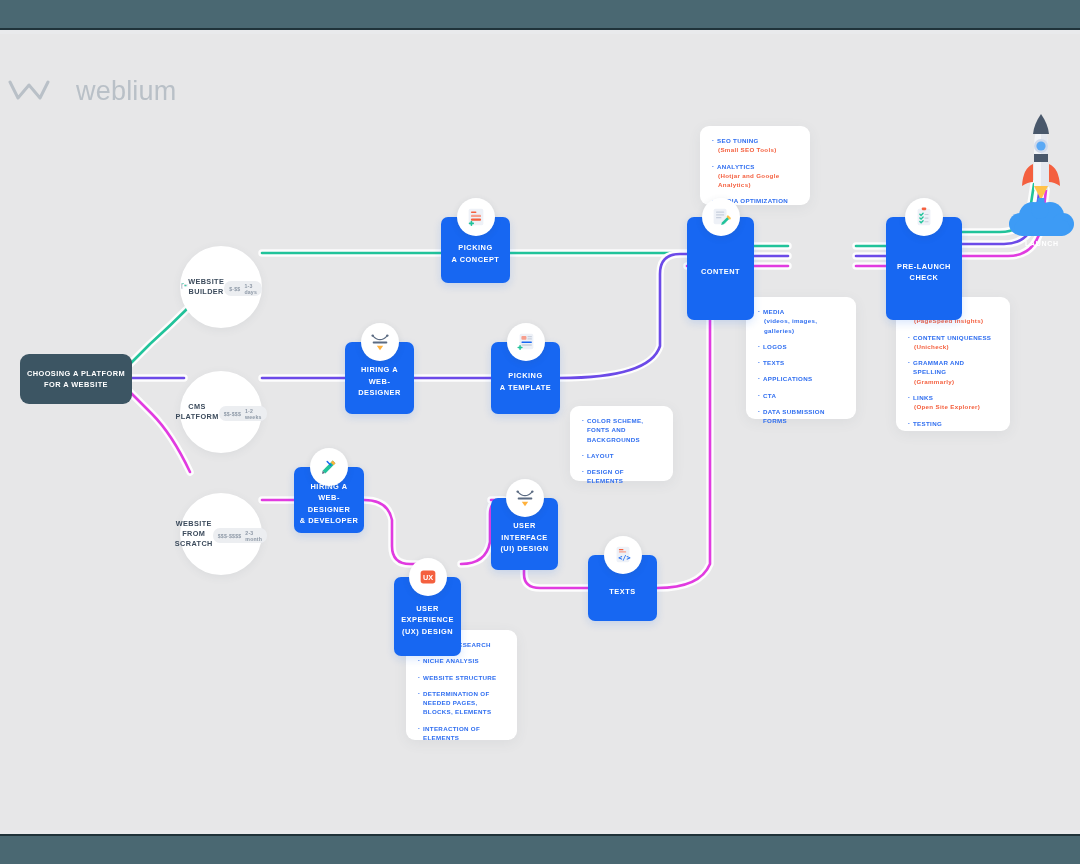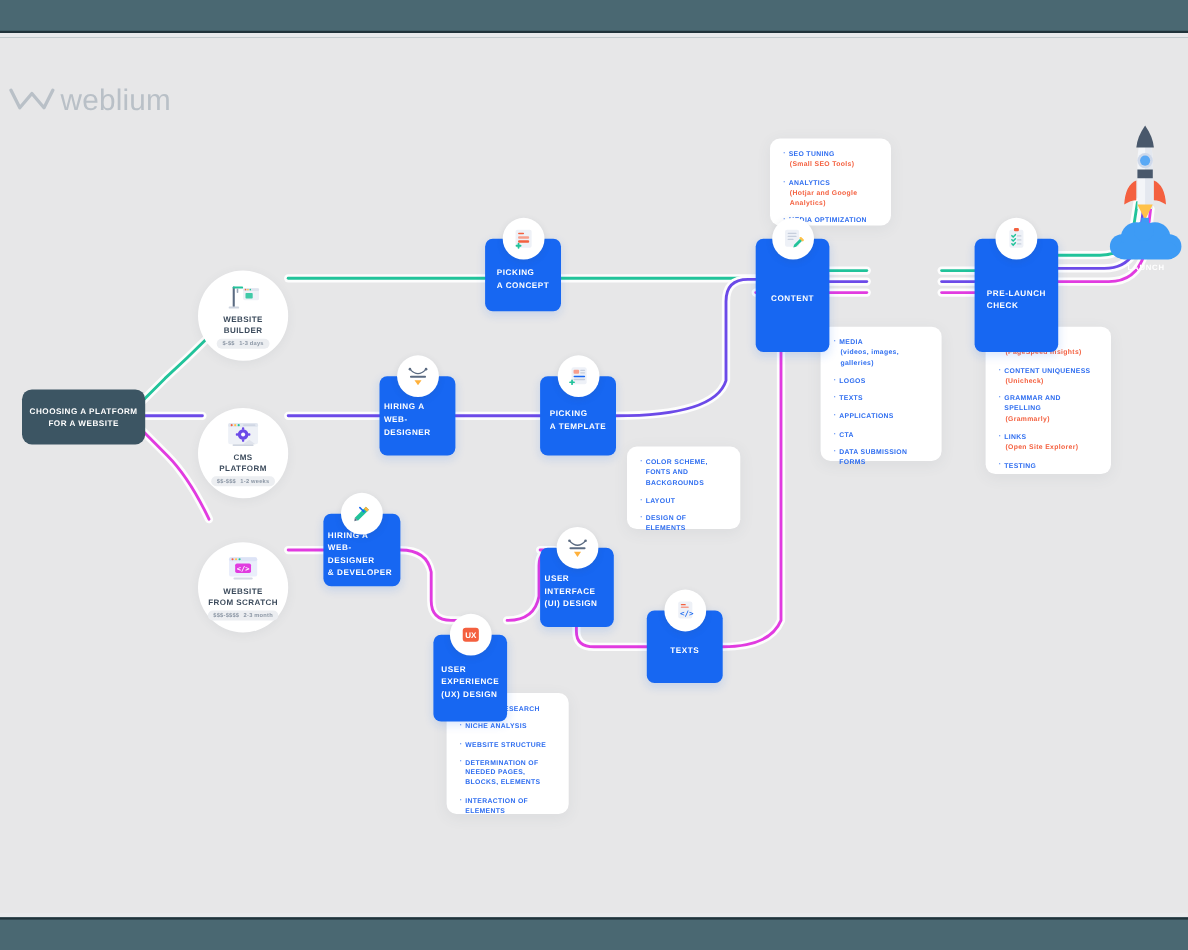--- a/index.html
+++ b/index.html
@@ -21,55 +21,55 @@
   .chrome-sep.b{bottom:30px;}
 
   
   #canvas{
     position:absolute;left:0;top:34px;width:1080px;height:796px;
     background:#e7e7e8;overflow:hidden;z-index:10;
   }
   #wires{position:absolute;left:0;top:0;width:1080px;height:796px;z-index:1;}
 
   
-  .logo{position:absolute;left:8px;top:42px;display:flex;align-items:center;gap:5px;z-index:5;}
+  .logo{position:absolute;left:8px;top:42px;display:flex;align-items:center;gap:26px;z-index:5;}
   .logo-text{font-size:27px;font-weight:400;color:#b9c0c7;letter-spacing:.2px;}
 
   
   .start-node{
     position:absolute;left:20px;top:320px;width:112px;height:50px;
     background:#3c5563;border-radius:9px;z-index:6;
     display:flex;align-items:center;justify-content:center;text-align:center;
   }
   .start-node span{
     color:#fff;font-size:7.4px;font-weight:700;letter-spacing:.45px;line-height:1.5;
   }
 
   
   .circle-node{
     position:absolute;width:82px;height:82px;border-radius:50%;
     background:#fff;z-index:6;
-    display:flex;flex-direction:column;align-items:center;justify-content:center;
+    display:flex;flex-direction:row;align-items:center;justify-content:center;
     box-shadow:0 2px 10px rgba(70,80,95,.07);
   }
   .cn-icon{width:32px;height:26px;margin-bottom:3px;}
   .cn-title{
     font-size:7.3px;font-weight:700;color:#3c4b5c;letter-spacing:.4px;
     line-height:1.35;text-align:center;
   }
   .cn-badge{
     margin-top:3px;background:#eceef1;border-radius:7px;padding:1.5px 5px;
     display:flex;gap:4px;align-items:center;
   }
   .cn-badge span{font-size:5.2px;font-weight:700;color:#8d98a6;letter-spacing:.2px;}
 
   
   .pbox{
     position:absolute;background:#1767f2;border-radius:7px;z-index:6;
-    display:flex;align-items:center;justify-content:center;
+    display:flex;align-items:center;justify-content:center;text-align:center;
     box-shadow:0 3px 9px rgba(23,103,242,.16);
   }
   .pbox .plabel{
     color:#fff;font-size:7.4px;font-weight:700;letter-spacing:.5px;line-height:1.55;
     padding:0 4px;margin-top:7px;
   }
   .pbadge{
     position:absolute;top:-19px;left:50%;transform:translateX(-50%);
     width:38px;height:38px;border-radius:50%;background:#fff;
     display:flex;align-items:center;justify-content:center;

